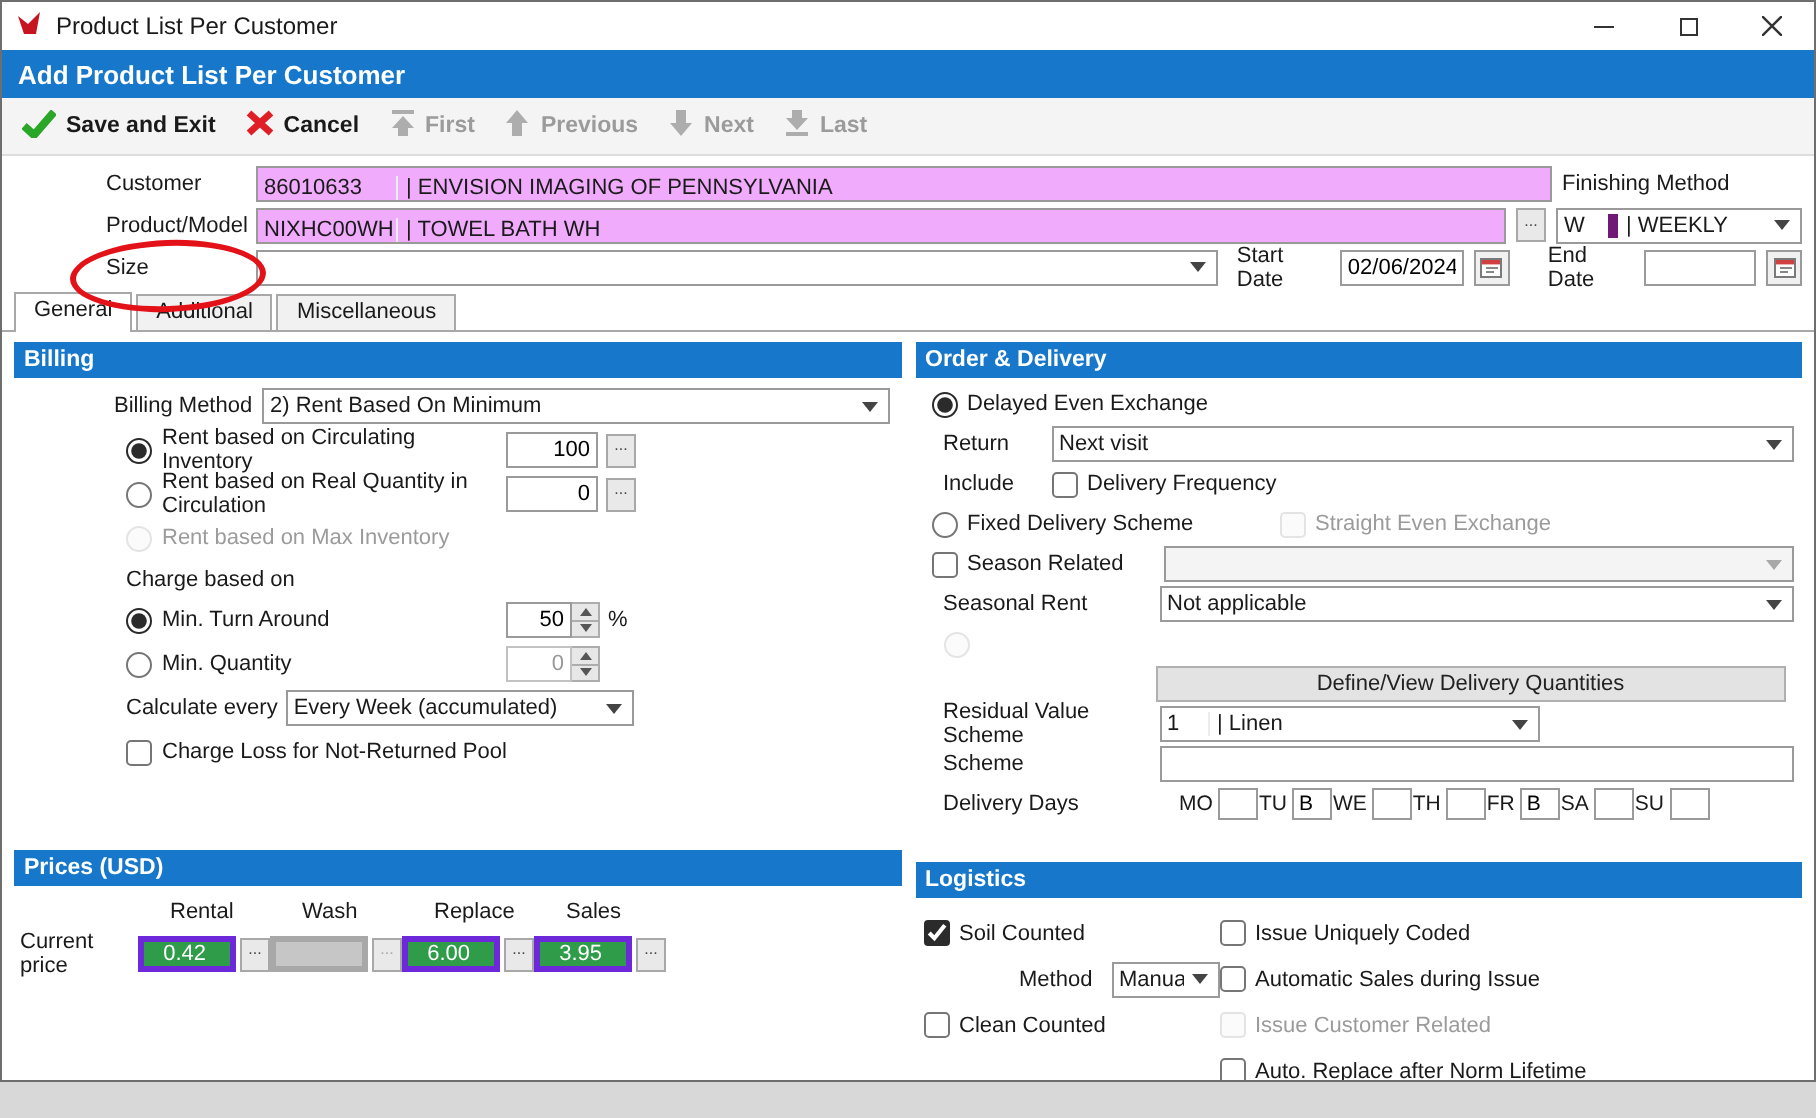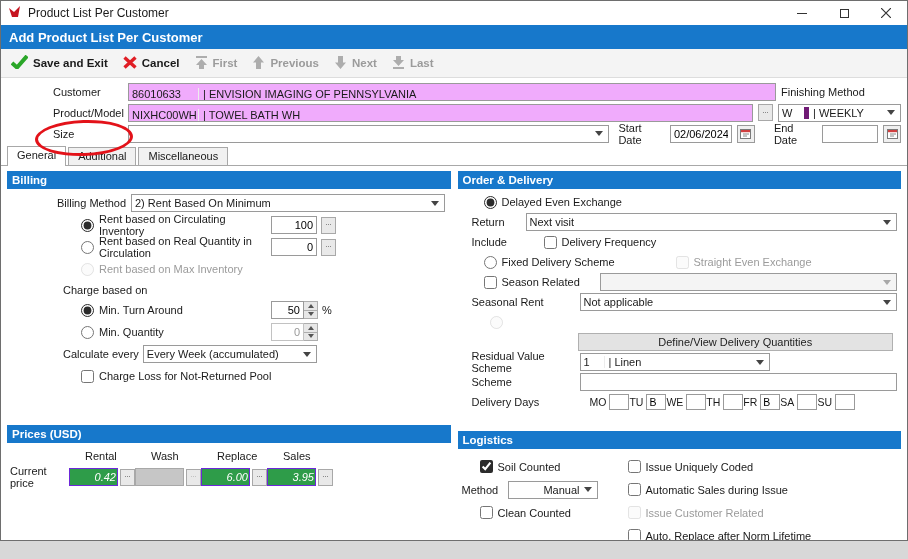--- a/index.html
+++ b/index.html
@@ -55,21 +55,21 @@
 
   .p-billing { height: 234px; } .p-prices { flex: 1; }
   .p-order { height: 240px; } .p-logistics { flex: 1; }
 
   .brow { display: flex; align-items: center; height: 22px; padding: 0 4px; gap: 4px; }
   .orow { display: flex; align-items: center; height: 20px; padding: 0 4px; gap: 4px; }
   .lrow { display: flex; align-items: center; height: 23px; padding: 0 4px; }
   .ind { padding-left: 56px; }
   .gray { color: #9b9b9b; }
 
-  .chk, .rad { display: flex; align-items: center; gap: 5px; margin-left: 18px; }
+  .chk, .rad { display: flex; align-items: center; gap: 5px; }
   input[type="checkbox"], input[type="radio"] { width: 13px; height: 13px; margin: 0; accent-color: #2b2b2b; flex: none; }
   input:disabled { opacity: .6; }
 
   .rlabel { width: 168px; flex: none; }
   .numbox { width: 46px; text-align: right; flex: none; }
   .numbox:disabled { background: #f2f2f2; color: #9b9b9b; }
 
   .spin { display: flex; width: 47px; flex: none; height: 18px; }
   .spin input { width: 33px; text-align: right; height: 18px; }
   .spinbtns { width: 14px; display: flex; flex-direction: column; }
@@ -85,27 +85,27 @@
 
   .days { flex: 1; display: flex; align-items: center; justify-content: center; margin-right: 4px; }
   .daygrp { display: flex; align-items: center; gap: 3px; }
   .daylbl { font-size: 10.5px; }
   .daybox { width: 20px; height: 16px; border: 1px solid #9a9a9a; font-family: "Liberation Sans", sans-serif; font-size: 10.5px; padding: 0 2px; }
 
   
   .price-grid { display: grid; grid-template-columns: 62px 66px 66px 66px 66px; align-items: center; }
   .price-head { padding: 4px 0 3px 16px; font-size: 11px; }
   .price-cell { display: flex; align-items: center; gap: 2px; height: 22px; }
-  .pbox { width: 50px; height: 18px; display: flex; align-items: center; justify-content: flex-end; padding-right: 1px; color: #fff; background: #2e9c49; border: 1px solid #6d28d9; font-style: italic; }
+  .pbox { width: 50px; height: 18px; display: flex; align-items: center; justify-content: flex-end; padding-right: 12px; color: #fff; background: #2e9c49; border: 3px solid #6d28d9; }
   .pbox.empty { background: #c6c6c6; border-color: #a8a8a8; }
   .rowlbl { padding-left: 3px; }
 
   .lcol1 { width: 148px; flex: none; display: flex; align-items: center; }
   .lcol2 { flex: 1; display: flex; align-items: center; }
-  .mlabel { width: 46px; flex: none; }
+  .mlabel { width: 46px; flex: none; margin-left: 48px; }
   .method-combo { width: 90px; text-align: right; }
 </style>
 </head>
 <body>
 
 <div class="window">
 
   <div class="titlebar">
     <span>
       <svg width="14" height="14" viewBox="0 0 14 14">

